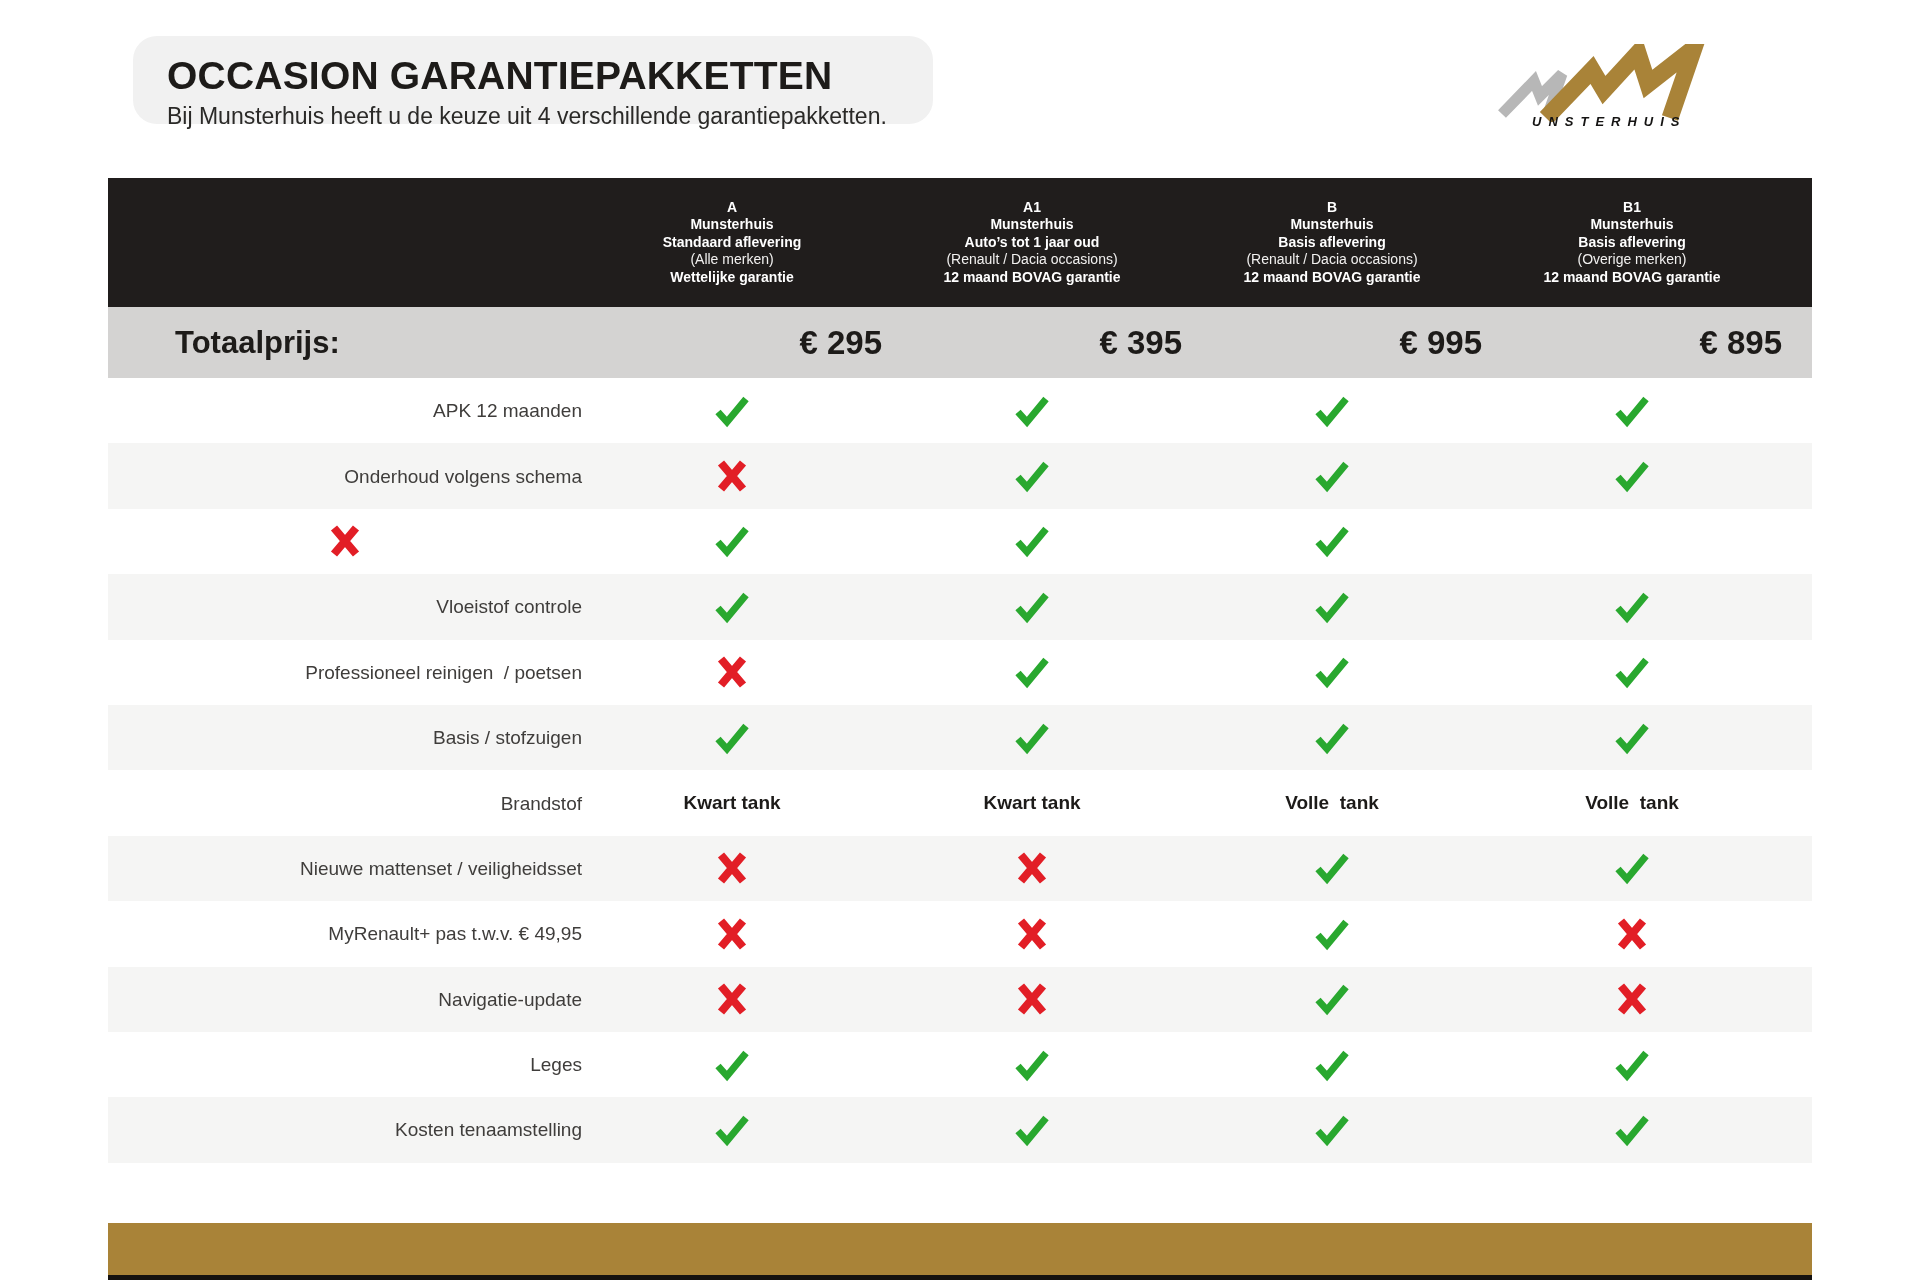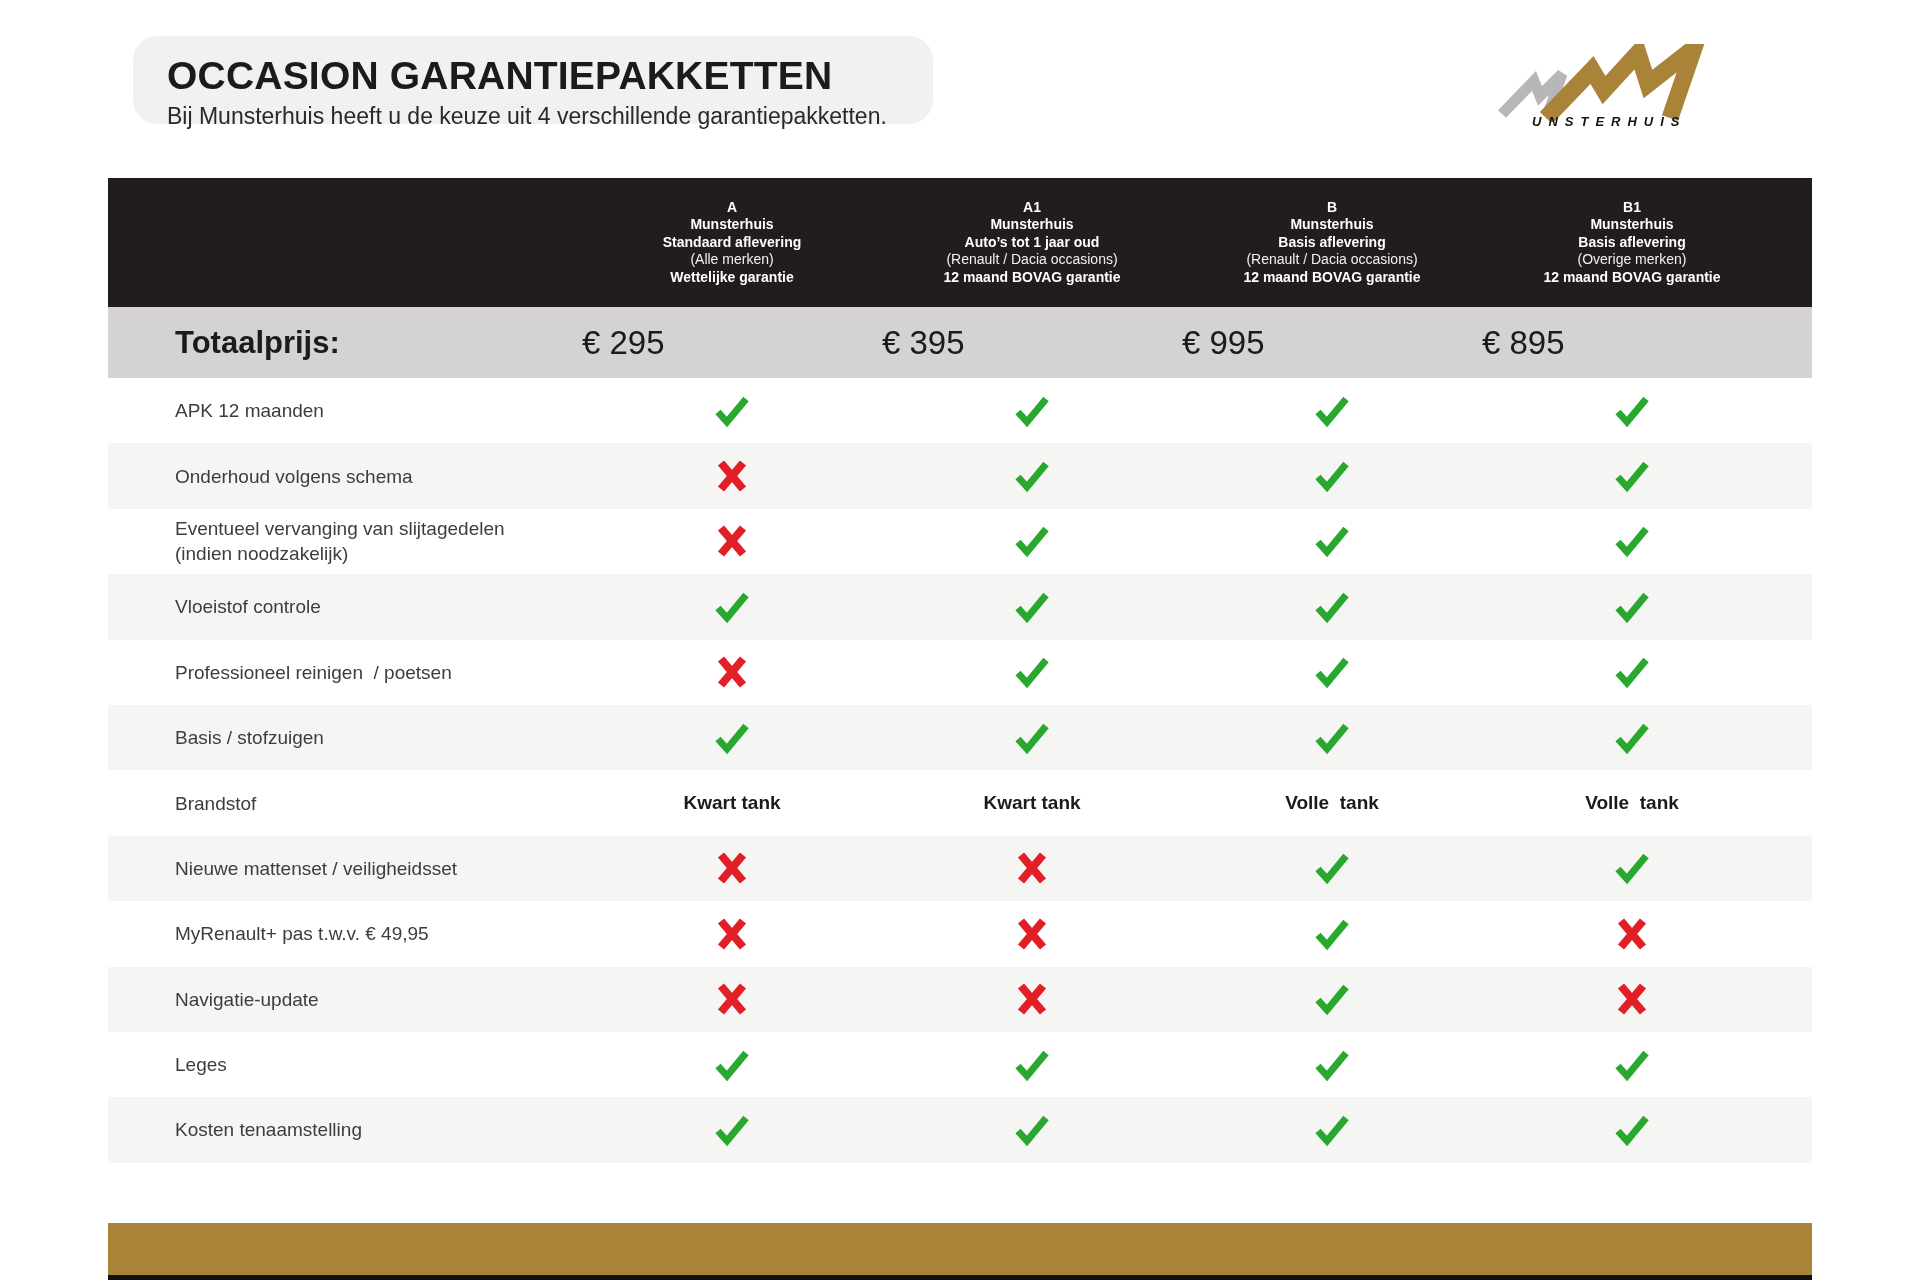--- a/index.html
+++ b/index.html
@@ -84,34 +84,34 @@
   }
   .label-cell {
     padding-left: 67px;
   }
   .total-label {
     font-size: 31px;
     font-weight: 700;
     color: #1d1b19;
   }
   .price-cell {
-    text-align: left;
+    text-align: right;
     font-size: 33px;
-    font-weight: 400;
+    font-weight: 700;
     color: #1d1b19;
   }
 
   .feature-row { height: 65.4px; background: #ffffff; }
   .feature-row.alt { background: var(--row-alt); }
   .feature-label {
     font-size: 19px;
     line-height: 25px;
     color: #3f3d3b;
   }
-  .feature-label-line { white-space: pre-wrap; }
+  .feature-label-line { white-space: pre-wrap; text-align: right; }
   .value-cell {
     display: flex;
     justify-content: center;
   }
   .check-icon { color: var(--green); }
   .cross-icon { color: var(--red); }
   .fuel-value {
     font-size: 19px;
     font-weight: 700;
     color: #1d1b19;
@@ -234,24 +234,20 @@
     <path d="M5 18 L14 28 L33 5" fill="none" stroke="currentColor" stroke-width="7" stroke-linecap="butt" stroke-linejoin="miter"></path>
   </svg>
         </div>
         <div class="value-cell">
           <svg class="check-icon" width="38" height="34" viewBox="0 0 38 34">
     <path d="M5 18 L14 28 L33 5" fill="none" stroke="currentColor" stroke-width="7" stroke-linecap="butt" stroke-linejoin="miter"></path>
   </svg>
         </div>
       </div>
       <div class="trow feature-row">
-        <div class="label-cell feature-label">
-          <div class="feature-label-line">Eventueel vervanging van slijtagedelen</div>
-          <div class="feature-label-line">(indien noodzakelijk)</div>
-        </div>
         <div class="value-cell">
           <svg class="cross-icon" width="30" height="34" viewBox="0 0 30 34">
     <path d="M4 4 L26 30 M26 4 L4 30" fill="none" stroke="currentColor" stroke-width="8" stroke-linecap="butt"></path>
   </svg>
         </div>
         <div class="value-cell">
           <svg class="check-icon" width="38" height="34" viewBox="0 0 38 34">
     <path d="M5 18 L14 28 L33 5" fill="none" stroke="currentColor" stroke-width="7" stroke-linecap="butt" stroke-linejoin="miter"></path>
   </svg>
         </div>

